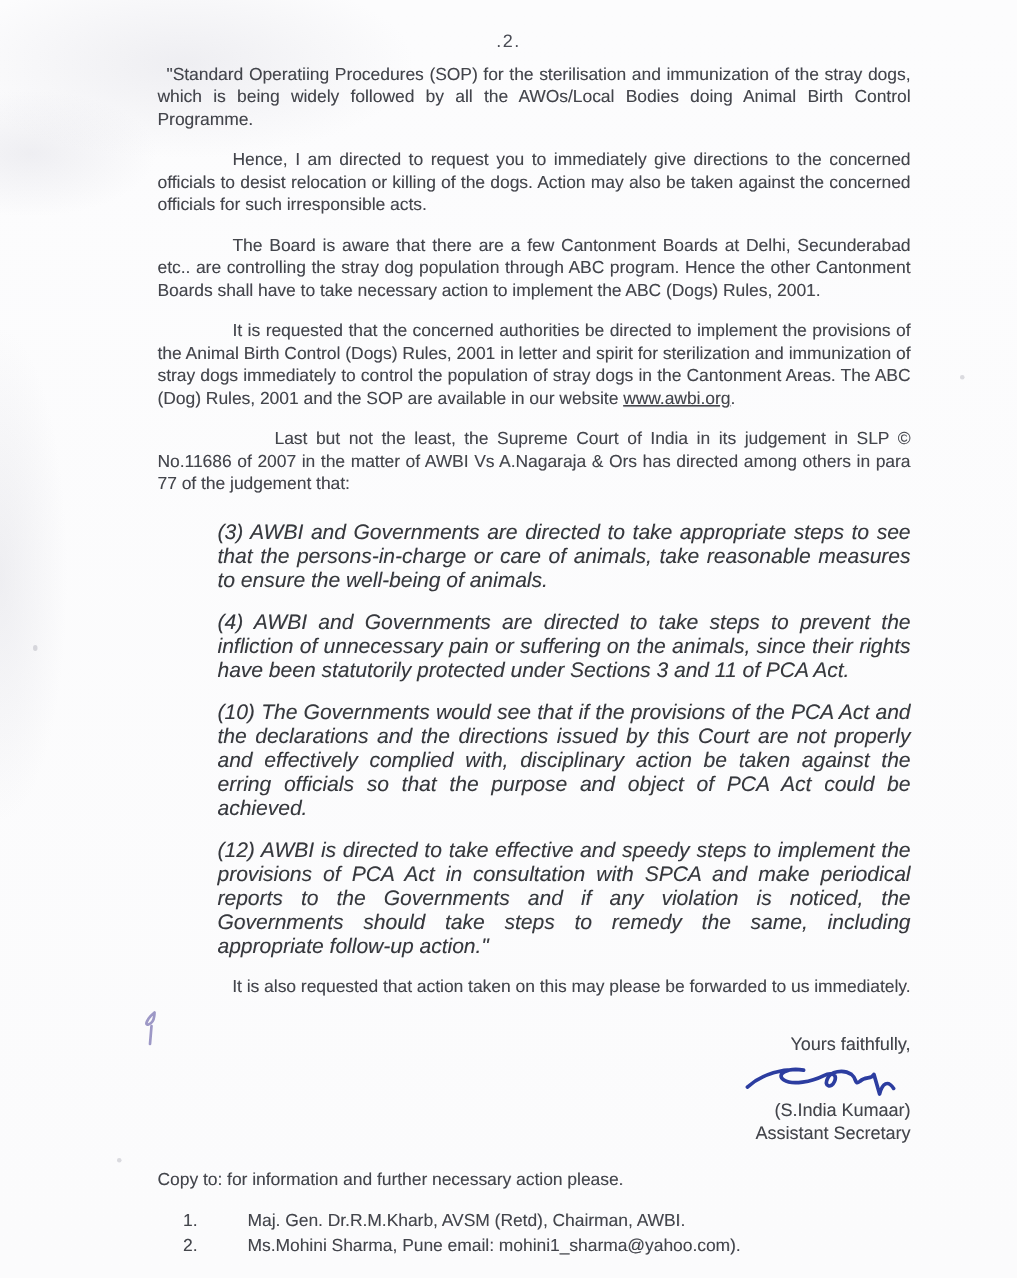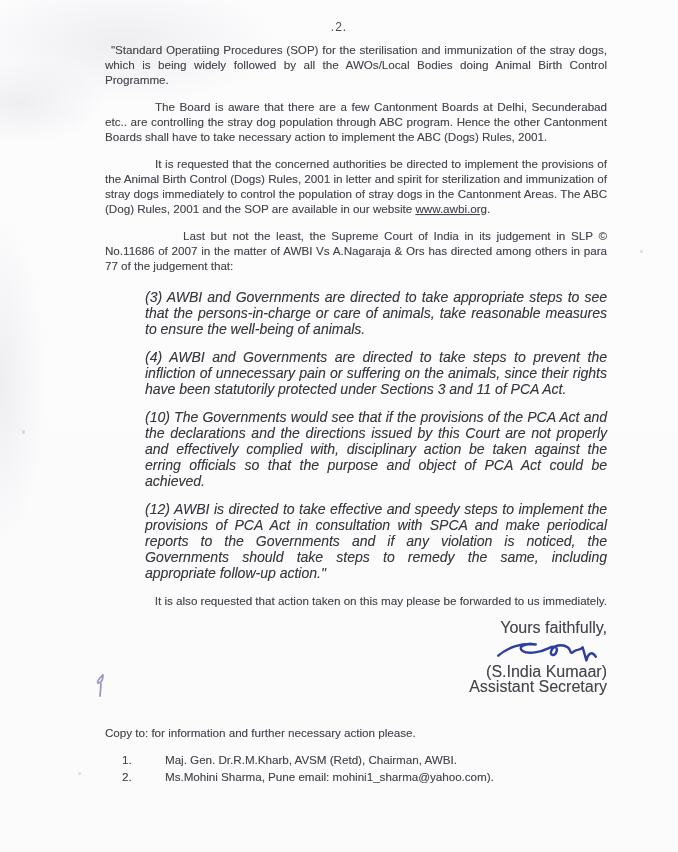--- a/index.html
+++ b/index.html
@@ -66,32 +66,32 @@
     margin-bottom: 12px;
     text-shadow: 0.2px 0.2px 0.4px rgba(54,56,62,0.35);
   }
   .closing {
     margin-top: 4px;
     margin-bottom: 0;
     text-align: right;
     text-indent: 0;
   }
   .signoff {
-    margin-top: 12px;
+    margin-top: 24px;
     text-align: right;
-    font-size: 16px;
+    font-size: 12px;
     line-height: 15px;
     text-shadow: 0.2px 0.2px 0.4px rgba(70,70,82,0.35);
   }
   .signature-wrap {
     margin: 1px 4px 0 0;
     height: 28px;
   }
   .copy {
-    margin-top: 31px;
+    margin-top: 16px;
     font-size: 11.6px;
     line-height: 15px;
     text-shadow: 0.2px 0.2px 0.4px rgba(70,70,82,0.35);
   }
   .copy-heading { margin-bottom: 12px; }
   .copy-item {
     display: flex;
     padding-left: 17px;
     margin-bottom: 2px;
   }
@@ -115,20 +115,21 @@
 <body>
 
 <div class="page">
 
   <div class="page-number">.2.</div>
 
   <div class="content">
 
     <p class="body p-first">"Standard Operatiing Procedures (SOP) for the sterilisation and immunization of the stray dogs, which is being widely followed by all the AWOs/Local Bodies doing Animal Birth Control Programme.</p>
 
+    <p class="body indent">Hence, I am directed to request you to immediately give directions to the concerned officials to desist relocation or killing of the dogs. Action may also be taken against the concerned officials for such irresponsible acts.</p>
 
     <p class="body indent">The Board is aware that there are a few Cantonment Boards at Delhi, Secunderabad etc.. are controlling the stray dog population through ABC program. Hence the other Cantonment Boards shall have to take necessary action to implement the ABC (Dogs) Rules, 2001.</p>
 
     <p class="body indent"><span>It is requested that the concerned authorities be directed to implement the provisions of the Animal Birth Control (Dogs) Rules, 2001 in letter and spirit for sterilization and immunization of stray dogs immediately to control the population of stray dogs in the Cantonment Areas. The ABC (Dog) Rules, 2001 and the SOP are available in our website </span><a class="site-link">www.awbi.org</a><span>.</span></p>
 
     <p class="body indent-deep">Last but not the least, the Supreme Court of India in its judgement in SLP © No.11686 of 2007 in the matter of AWBI Vs A.Nagaraja &amp; Ors has directed among others in para 77 of the judgement that:</p>
 
     <div class="quotes">
       <p class="quote">(3) AWBI and Governments are directed to take appropriate steps to see that the persons-in-charge or care of animals, take reasonable measures to ensure the well-being of animals.</p>
       <p class="quote">(4) AWBI and Governments are directed to take steps to prevent the infliction of unnecessary pain or suffering on the animals, since their rights have been statutorily protected under Sections 3 and 11 of PCA Act.</p>

